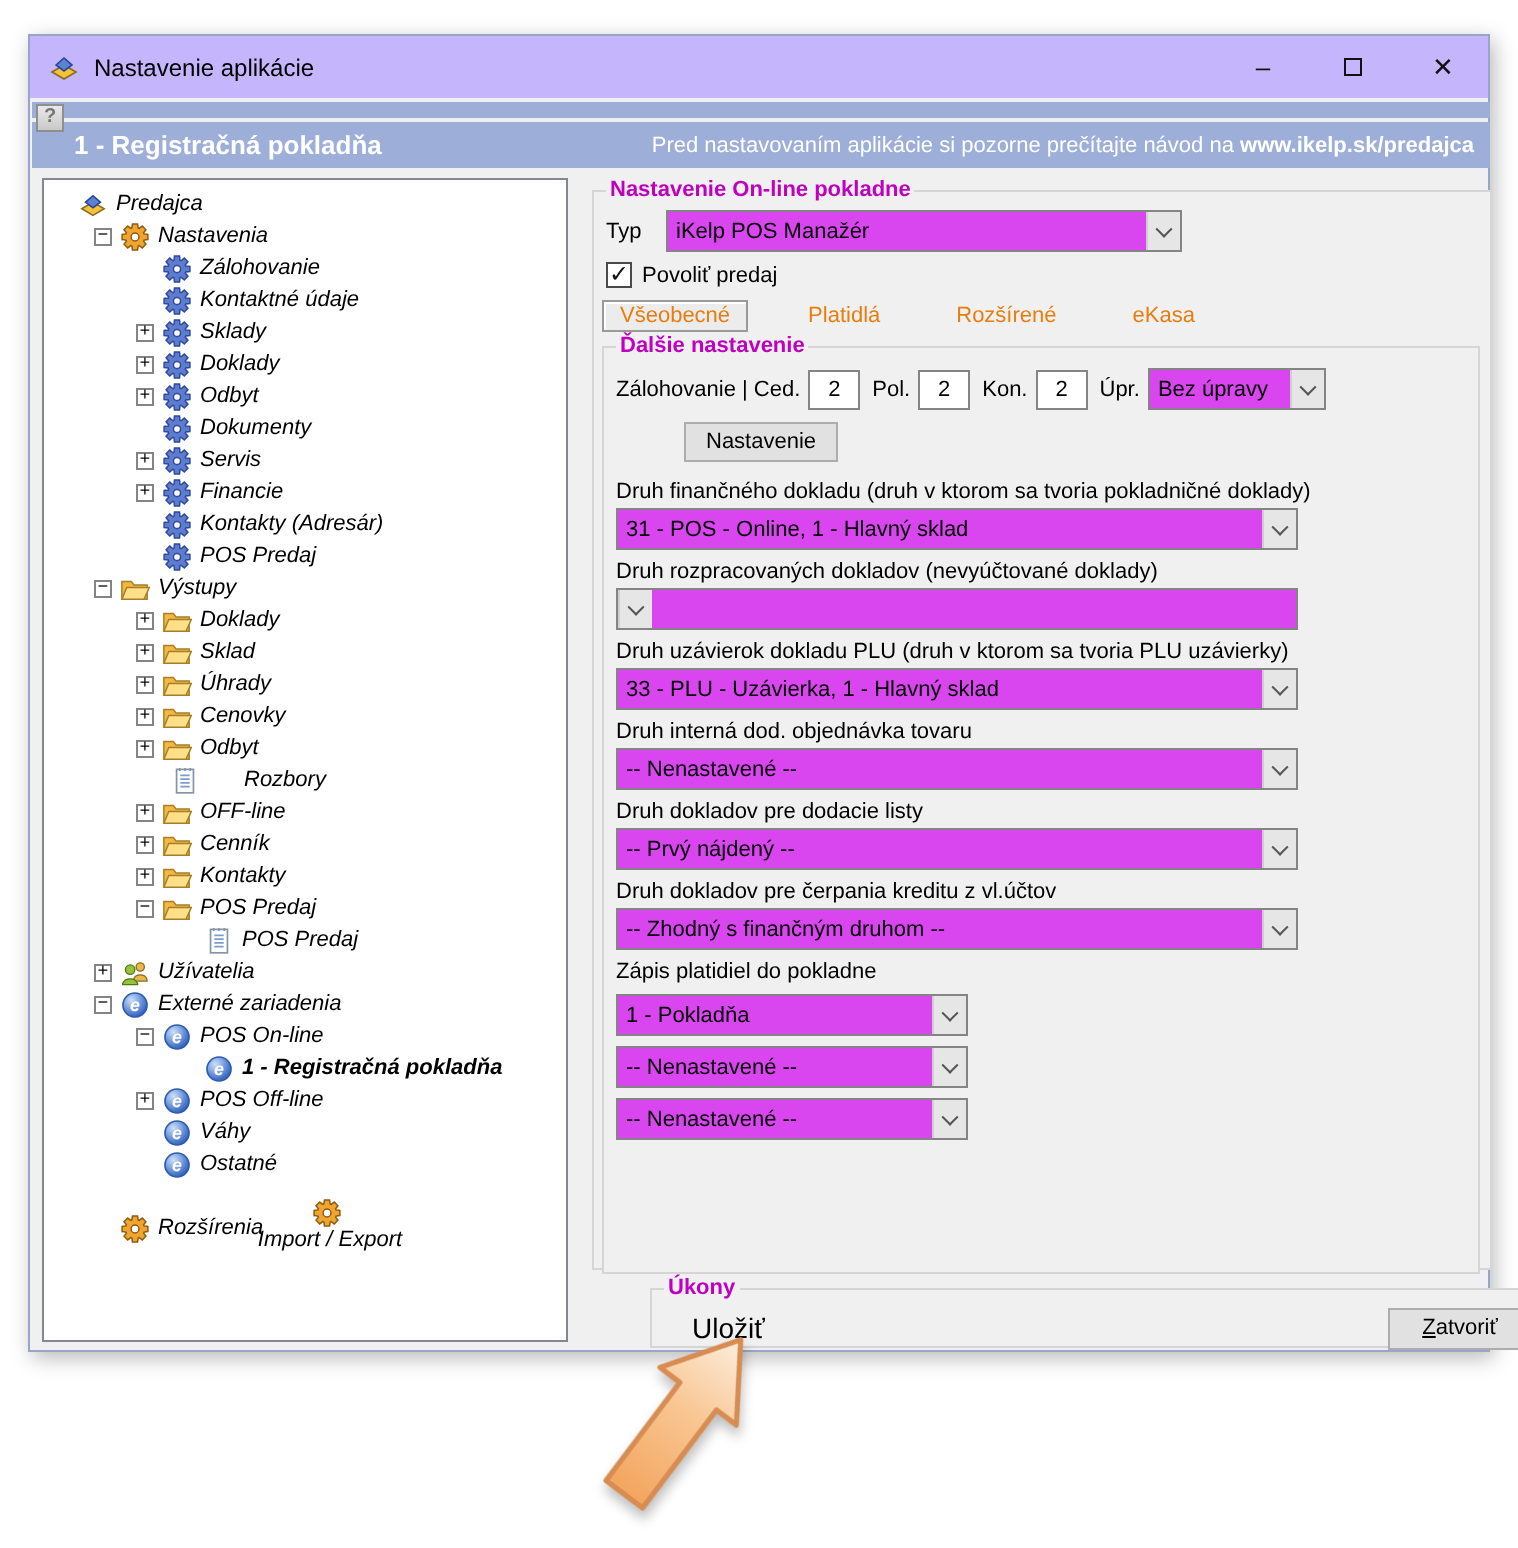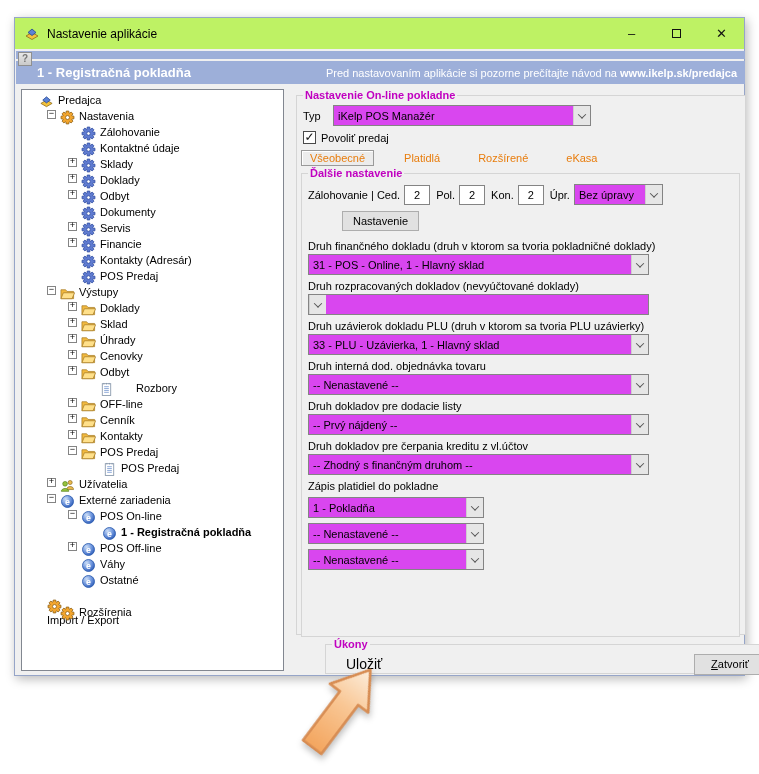--- a/index.html
+++ b/index.html
@@ -3,37 +3,37 @@
 <meta charset="utf-8">
 <style>
   * { margin:0; padding:0; box-sizing:border-box; }
   html,body { width:759px; height:774px; background:#fff; font-family:"Liberation Sans",sans-serif; overflow:hidden; }
   .window {
     position:absolute; left:14px; top:17px; width:731px; height:659px;
     background:#f0f0f0; border:1px solid #96a5c8;
     box-shadow:2px 3px 10px rgba(0,0,0,.28);
   }
   
-  .titlebar { position:absolute; left:0; top:0; width:100%; height:31px; background:#bef264; display:flex; align-items:center; }
+  .titlebar { position:absolute; left:0; top:0; width:100%; height:31px; background:#c4b5fd; display:flex; align-items:center; }
   .titlebar .appicon { width:16px; height:16px; margin-left:9px; }
   .titlebar .title { font-size:12px; color:#000; margin-left:7px; }
   .win-btns { position:absolute; right:0; top:0; height:31px; display:flex; }
   .win-btn { width:45px; height:31px; display:flex; align-items:center; justify-content:center; font-size:13px; color:#111; cursor:default; }
   .max-box { width:9px; height:9px; border:1px solid #111; display:inline-block; }
   
   .strip { position:absolute; left:1px; top:33px; width:729px; height:8px; background:#9dafd9; }
   .helpbox { position:absolute; left:3px; top:34px; width:14px; height:14px; background:linear-gradient(#e8e8e8,#c9c9c9);
              border:1px solid #8f8f8f; font-size:10px; font-weight:bold; color:#777; text-align:center; line-height:12px; z-index:3; }
   .hdr { position:absolute; left:1px; top:43px; width:729px; height:23px; background:#9dafd9; display:flex; align-items:center; }
   .hdr .hdr-title { color:#fff; font-weight:bold; font-size:13px; margin-left:21px; white-space:nowrap; }
   .hdr .hdr-note { color:#fff; font-size:11px; margin-left:auto; margin-right:8px; white-space:nowrap; }
   .hdr .hdr-note b { font-weight:bold; }
   
   .tree { position:absolute; left:6px; top:71px; width:263px; height:582px; background:#fff; border:1px solid #828790; overflow:hidden; padding-top:4px; }
-  .trow { height:16px; display:flex; align-items:flex-start; font-size:11px; color:#000; white-space:nowrap; }
+  .trow { height:16px; display:flex; align-items:center; font-size:11px; color:#000; white-space:nowrap;font-style:italic; }
   .trow .exp { width:9px; height:9px; border:1px solid #848484; background:#fff; font-size:9px; line-height:7px; text-align:center;
                font-family:"Liberation Mono",monospace; color:#000; flex:0 0 9px; margin-right:4px; }
   .trow .exp.none { visibility:hidden; }
   .trow .ticon { width:15px; height:15px; flex:0 0 15px; margin-right:4px; }
   .trow .ticon svg { width:15px; height:15px; display:block; }
   .trow .tlabel.bold { font-weight:bold; }
   
   fieldset { border:1px solid #d5d5d5; }
   .gbox { position:absolute; background:#f0f0f0; }
   .gbox > legend { font-size:11px; font-weight:bold; color:#c000c0; margin-left:2px; padding:0 2px; }
@@ -289,21 +289,21 @@
       <div class="trow" style="padding-left: 46px;">
         <span class="exp">+</span>
         <span class="ticon">
           <svg viewBox="0 0 16 16">
             <path d="M1,4 h5 l1.5,1.8 H14.5 v7.7 H1 Z" fill="#f2b93e" stroke="#a87e28" stroke-width="0.8"></path>
             <path d="M1,13.5 L3.6,7.2 H15.6 L12.8,13.5 Z" fill="#ffe08a" stroke="#a87e28" stroke-width="0.8"></path>
           </svg>
         </span>
         <span class="tlabel">Odbyt</span>
       </div>
-      <div class="trow" style="padding-left: 46px; gap: 18px;">
+      <div class="trow" style="padding-left: 32px; gap: 18px;">
         <span class="exp none"></span>
         <span class="ticon">
           <svg viewBox="0 0 16 16">
             <rect x="3.5" y="1.8" width="9" height="12.5" fill="#fff" stroke="#8494a8" stroke-width="0.9"></rect>
             <path d="M5.5,5 h5 M5.5,7 h5 M5.5,9 h5 M5.5,11 h5" stroke="#7b9bd2" stroke-width="0.9"></path>
             <path d="M5.2,1 v1.6 M8,1 v1.6 M10.8,1 v1.6" stroke="#8494a8" stroke-width="0.9"></path>
           </svg>
         </span>
         <span class="tlabel">Rozbory</span>
       </div>

